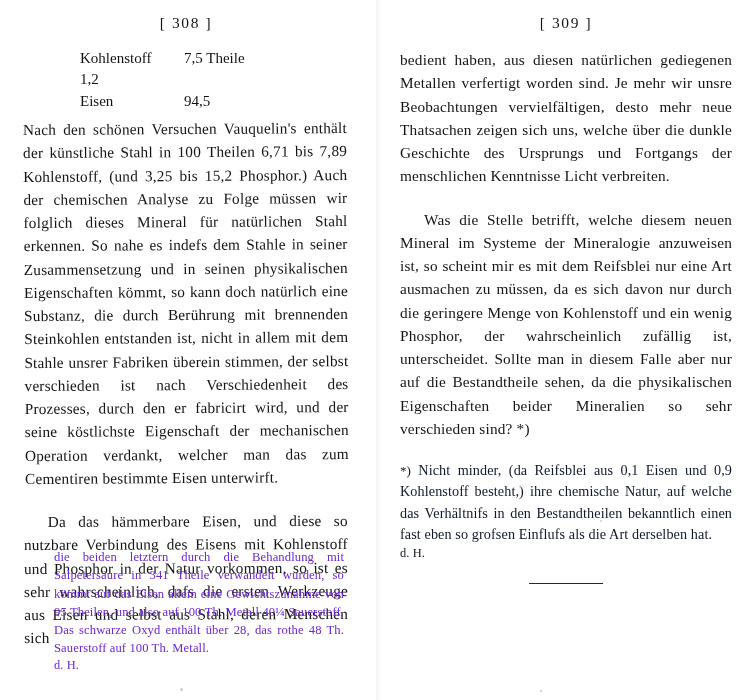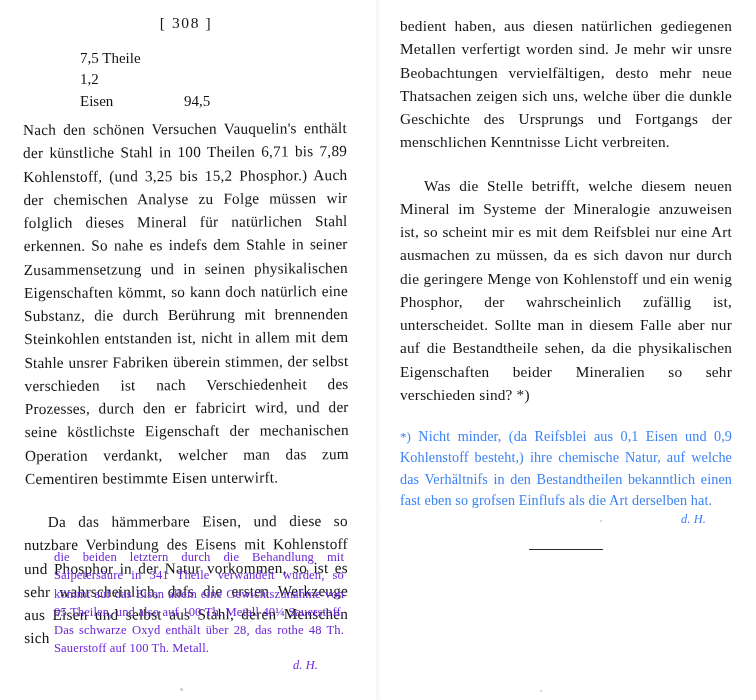--- a/index.html
+++ b/index.html
@@ -79,33 +79,31 @@
     top: 548px;
     font-size: 12.6px;
     line-height: 1.45;
     text-align: justify;
     letter-spacing: 0.1px;
     color: #6d28d9;
   }
   .footnote-left .sig,
   .footnote-right .sig {
     display: block;
-    text-align: right;
-    font-style: italic;
     font-size: 12.4px;
     margin-top: -1px;
     padding-right: 26px;
   }
   .footnote-right {
     position: relative;
     font-size: 14.2px;
     line-height: 1.5;
     text-align: justify;
     letter-spacing: 0.1px;
-    color: #3b82f6;
+    color: #0f172a;
     margin-top: 20px;
   }
   .footnote-right .fnbody {
     text-indent: 2px;
   }
   .rule {
     width: 74px;
     height: 1.6px;
     background: #2a2a2a;
     margin: 20px auto 0 auto;
@@ -135,20 +133,21 @@
 </head>
 <body>
 
 <div class="page">
 
   <div class="col col-left">
     <div class="folio">[ 308 ]</div>
 
     <div class="analysis">
       <div class="row">
+        <span class="term">Kohlenstoff</span>
         <span class="val">7,5 Theile</span>
       </div>
       <div class="row">
         <span class="val">1,2</span>
       </div>
       <div class="row">
         <span class="term">Eisen</span>
         <span class="val">94,5</span>
       </div>
     </div>
@@ -156,20 +155,21 @@
     <p class="body rot1">Nach den schönen Versuchen Vauquelin's enthält der künstliche Stahl in 100 Theilen 6,71 bis 7,89 Kohlenstoff, (und 3,25 bis 15,2 Phosphor.) Auch der chemischen Analyse zu Folge müssen wir folglich dieses Mineral für natürlichen Stahl erkennen. So nahe es indefs dem Stahle in seiner Zusammensetzung und in seinen physikalischen Eigenschaften kömmt, so kann doch natürlich eine Substanz, die durch Berührung mit brennenden Steinkohlen entstanden ist, nicht in allem mit dem Stahle unsrer Fabriken überein stimmen, der selbst verschieden ist nach Verschiedenheit des Prozesses, durch den er fabricirt wird, und der seine köstlichste Eigenschaft der mechanischen Operation verdankt, welcher man das zum Cementiren bestimmte Eisen unterwirft.</p>
     <p class="body indent gap rot2">Da das hämmerbare Eisen, und diese so nutzbare Verbindung des Eisens mit Kohlenstoff und Phosphor in der Natur vorkommen, so ist es sehr wahrscheinlich, dafs die ersten Werkzeuge aus Eisen und selbst aus Stahl, deren Menschen sich</p>
 
     <div class="footnote-left">
       <span>die beiden letztern durch die Behandlung mit Salpetersäure in 341 Theile verwandelt wurden, so kömmt auf das Eisen allein eine Gewichtszunahme von 95 Theilen, und also auf 100 Th. Metall 40¼ Sauerstoff. Das schwarze Oxyd enthält über 28, das rothe 48 Th. Sauerstoff auf 100 Th. Metall.</span>
       <span class="sig">d. H.</span>
     </div>
   </div>
 
   <div class="col col-right">
+    <div class="folio">[ 309 ]</div>
 
     <p class="body">bedient haben, aus diesen natürlichen gediegenen Metallen verfertigt worden sind. Je mehr wir unsre Beobachtungen vervielfältigen, desto mehr neue Thatsachen zeigen sich uns, welche über die dunkle Geschichte des Ursprungs und Fortgangs der menschlichen Kenntnisse Licht verbreiten.</p>
     <p class="body indent gap">Was die Stelle betrifft, welche diesem neuen Mineral im Systeme der Mineralogie anzuweisen ist, so scheint mir es mit dem Reifsblei nur eine Art ausmachen zu müssen, da es sich davon nur durch die geringere Menge von Kohlenstoff und ein wenig Phosphor, der wahrscheinlich zufällig ist, unterscheidet. Sollte man in diesem Falle aber nur auf die Bestandtheile sehen, da die physikalischen Eigenschaften beider Mineralien so sehr verschieden sind? *)</p>
 
     <div class="footnote-right">
       <span class="starmark">*)</span>
       <span class="fnbody">Nicht minder, (da Reifsblei aus 0,1 Eisen und 0,9 Kohlenstoff besteht,) ihre chemische Natur, auf welche das Verhältnifs in den Bestandtheilen bekanntlich einen fast eben so grofsen Einflufs als die Art derselben hat.</span>
       <span class="sig">d. H.</span>
       <div class="rule"></div>
     </div>

